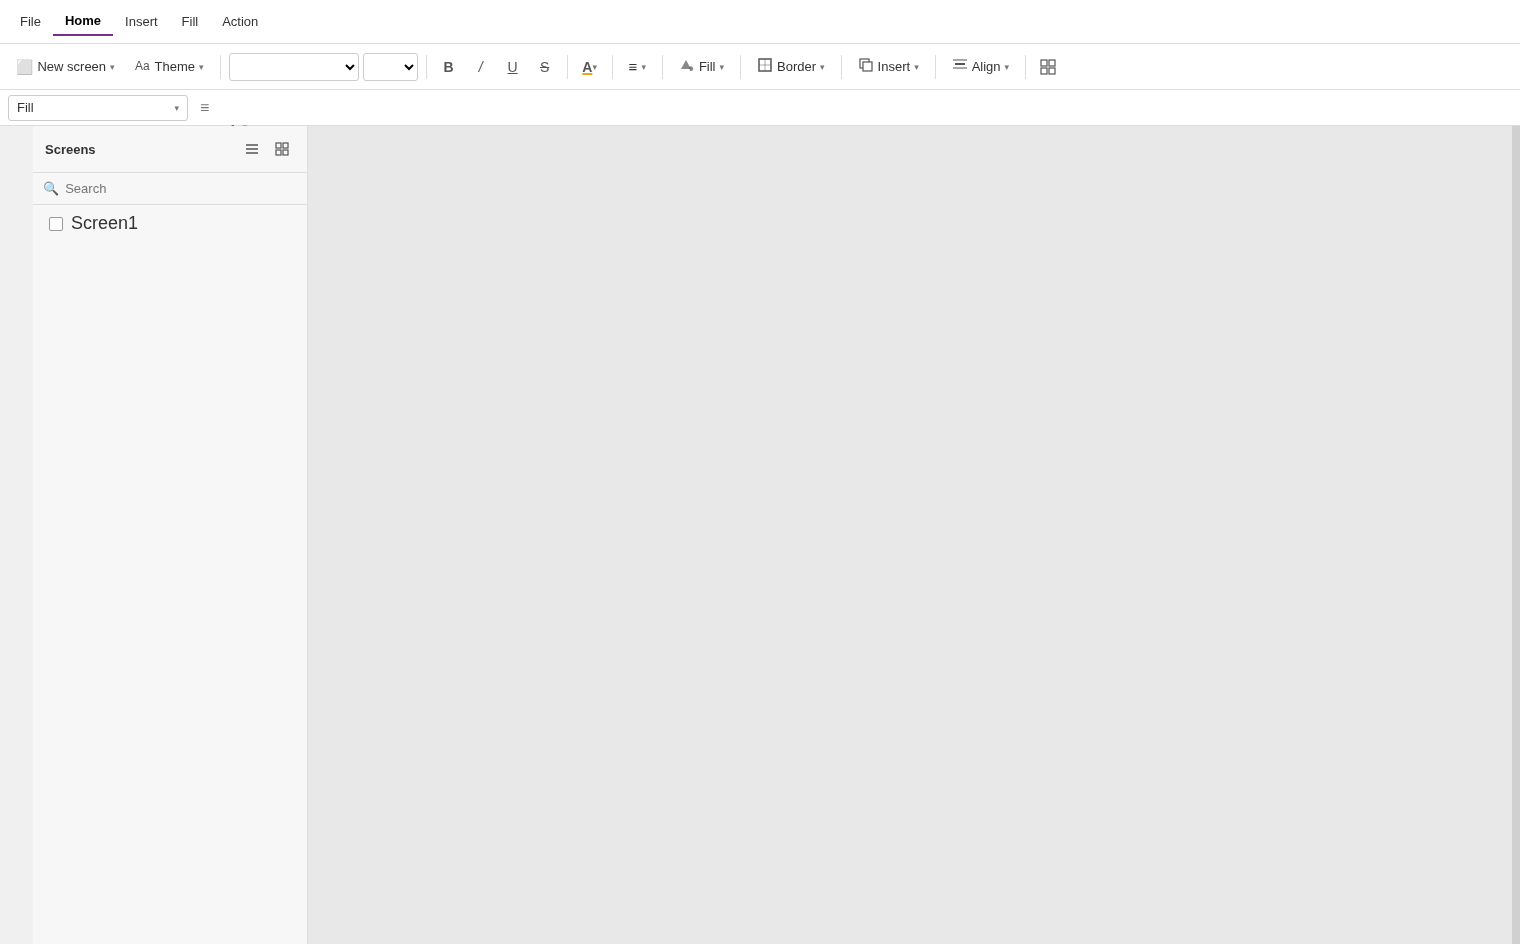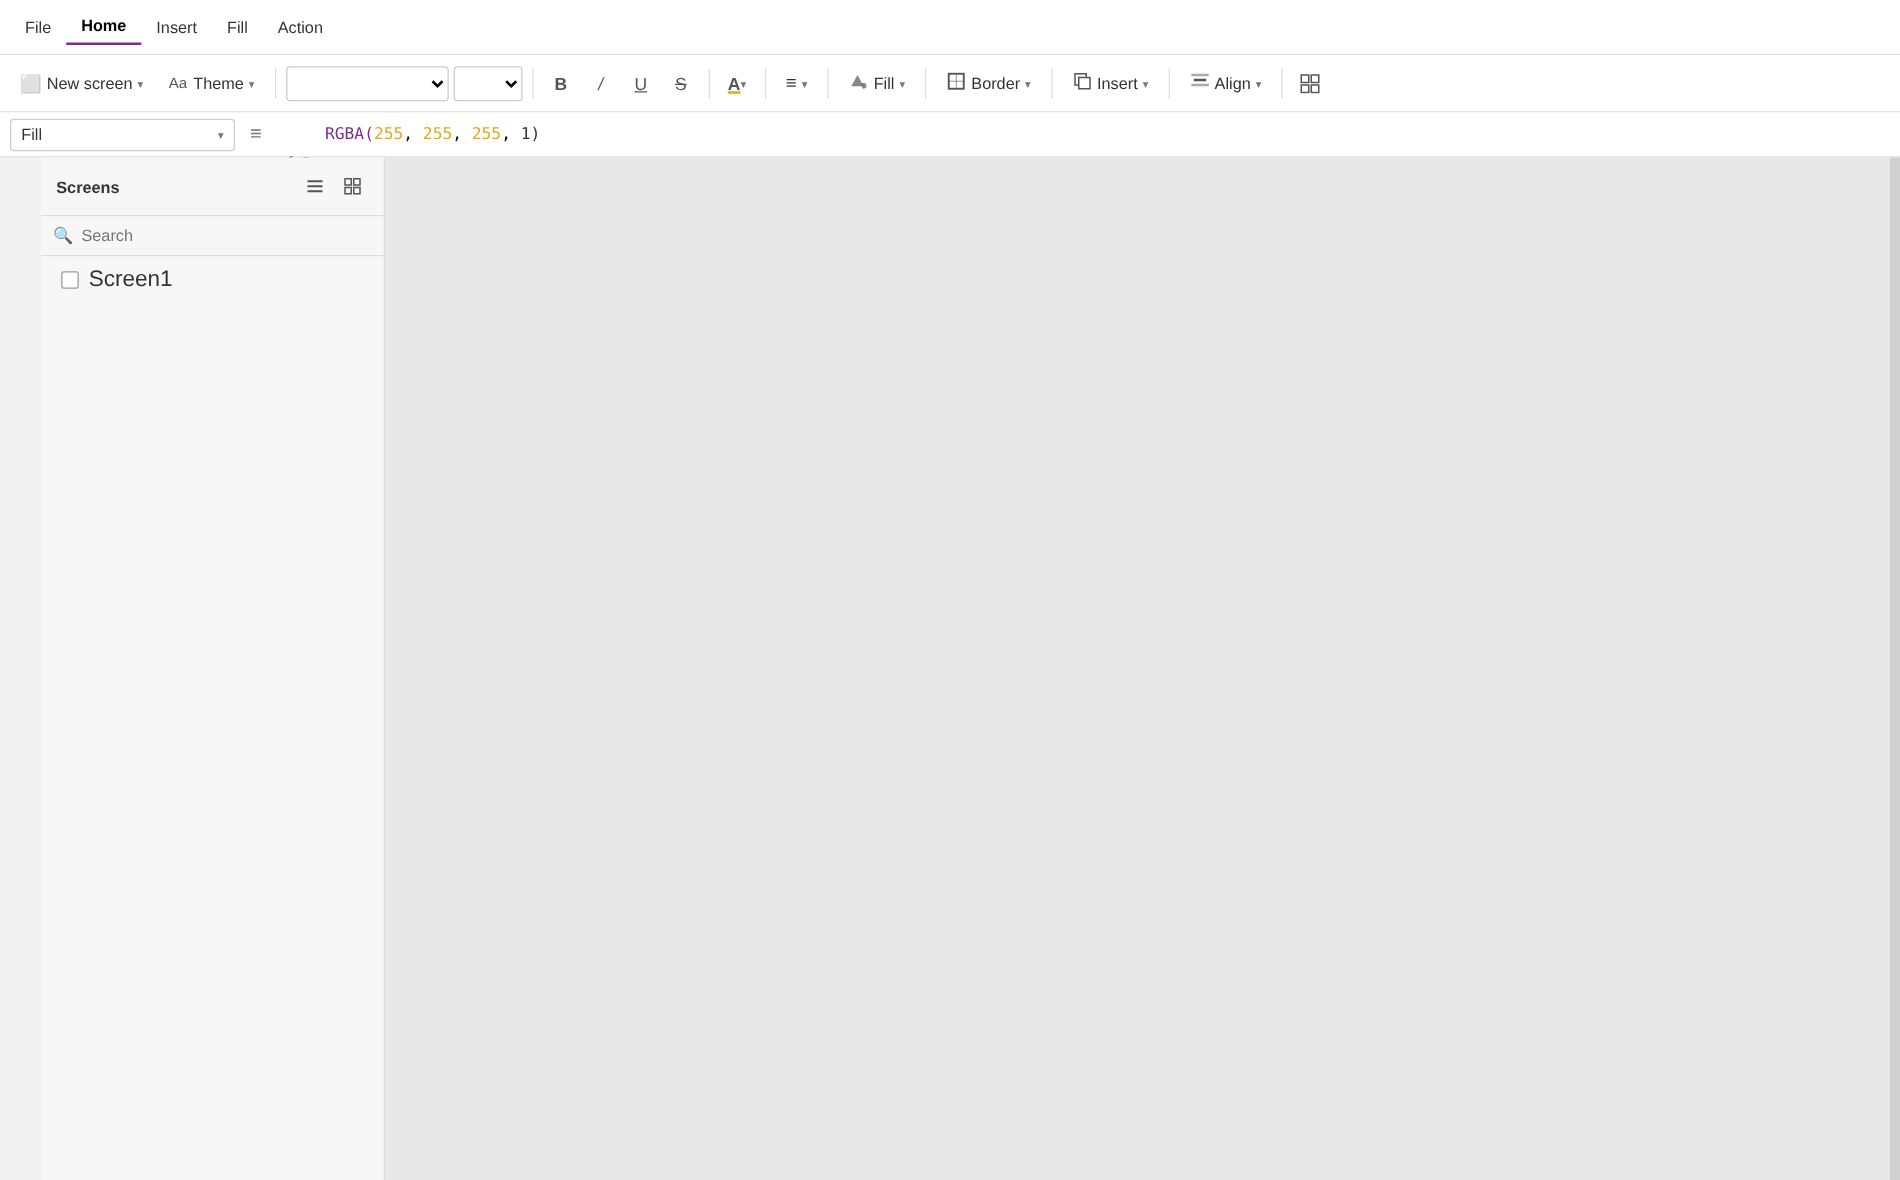--- a/index.html
+++ b/index.html
@@ -401,25 +401,20 @@
     <span class="chevron">▾</span>
   </div>
 
   <span class="formula-equals">≡</span>
 
   <div class="formula-fx">
     <em>fx</em>
     <span class="chevron">▾</span>
   </div>
 
-  <div style="flex:1; display:flex; align-items:center;">
-    <span class="rgba-text">
-      <span class="rgba-func">RGBA(</span><span class="rgba-num">255</span><span>,  </span><span class="rgba-num">255</span><span>,  </span><span class="rgba-num">255</span><span>,  </span><span class="rgba-last">1</span><span class="rgba-last">)</span>
-    </span>
-  </div>
 </div>
 
 <div class="main-area">
 
   <div class="sidebar">
     <div class="sidebar-header">
       <span class="sidebar-title">Screens</span>
       <div class="sidebar-view-btns">
         <button class="view-btn" title="List view">
           <svg width="14" height="14" viewBox="0 0 14 14">

